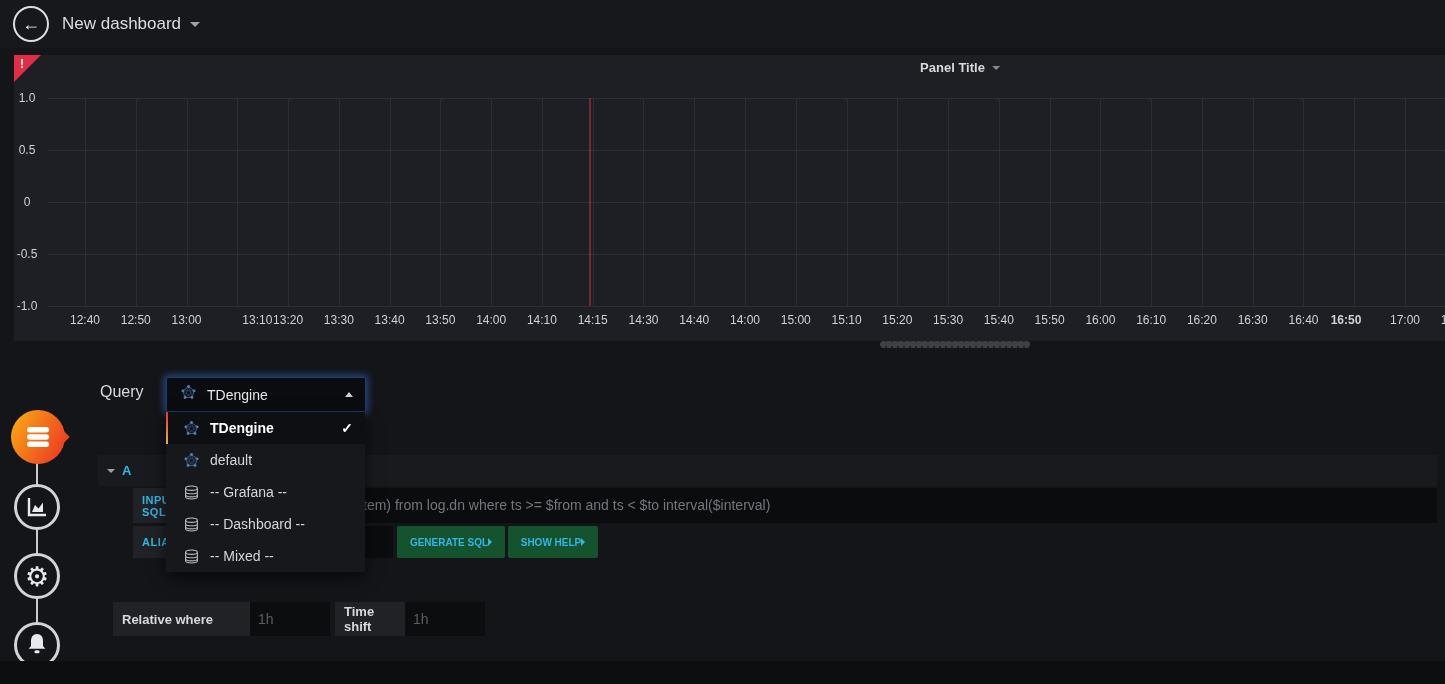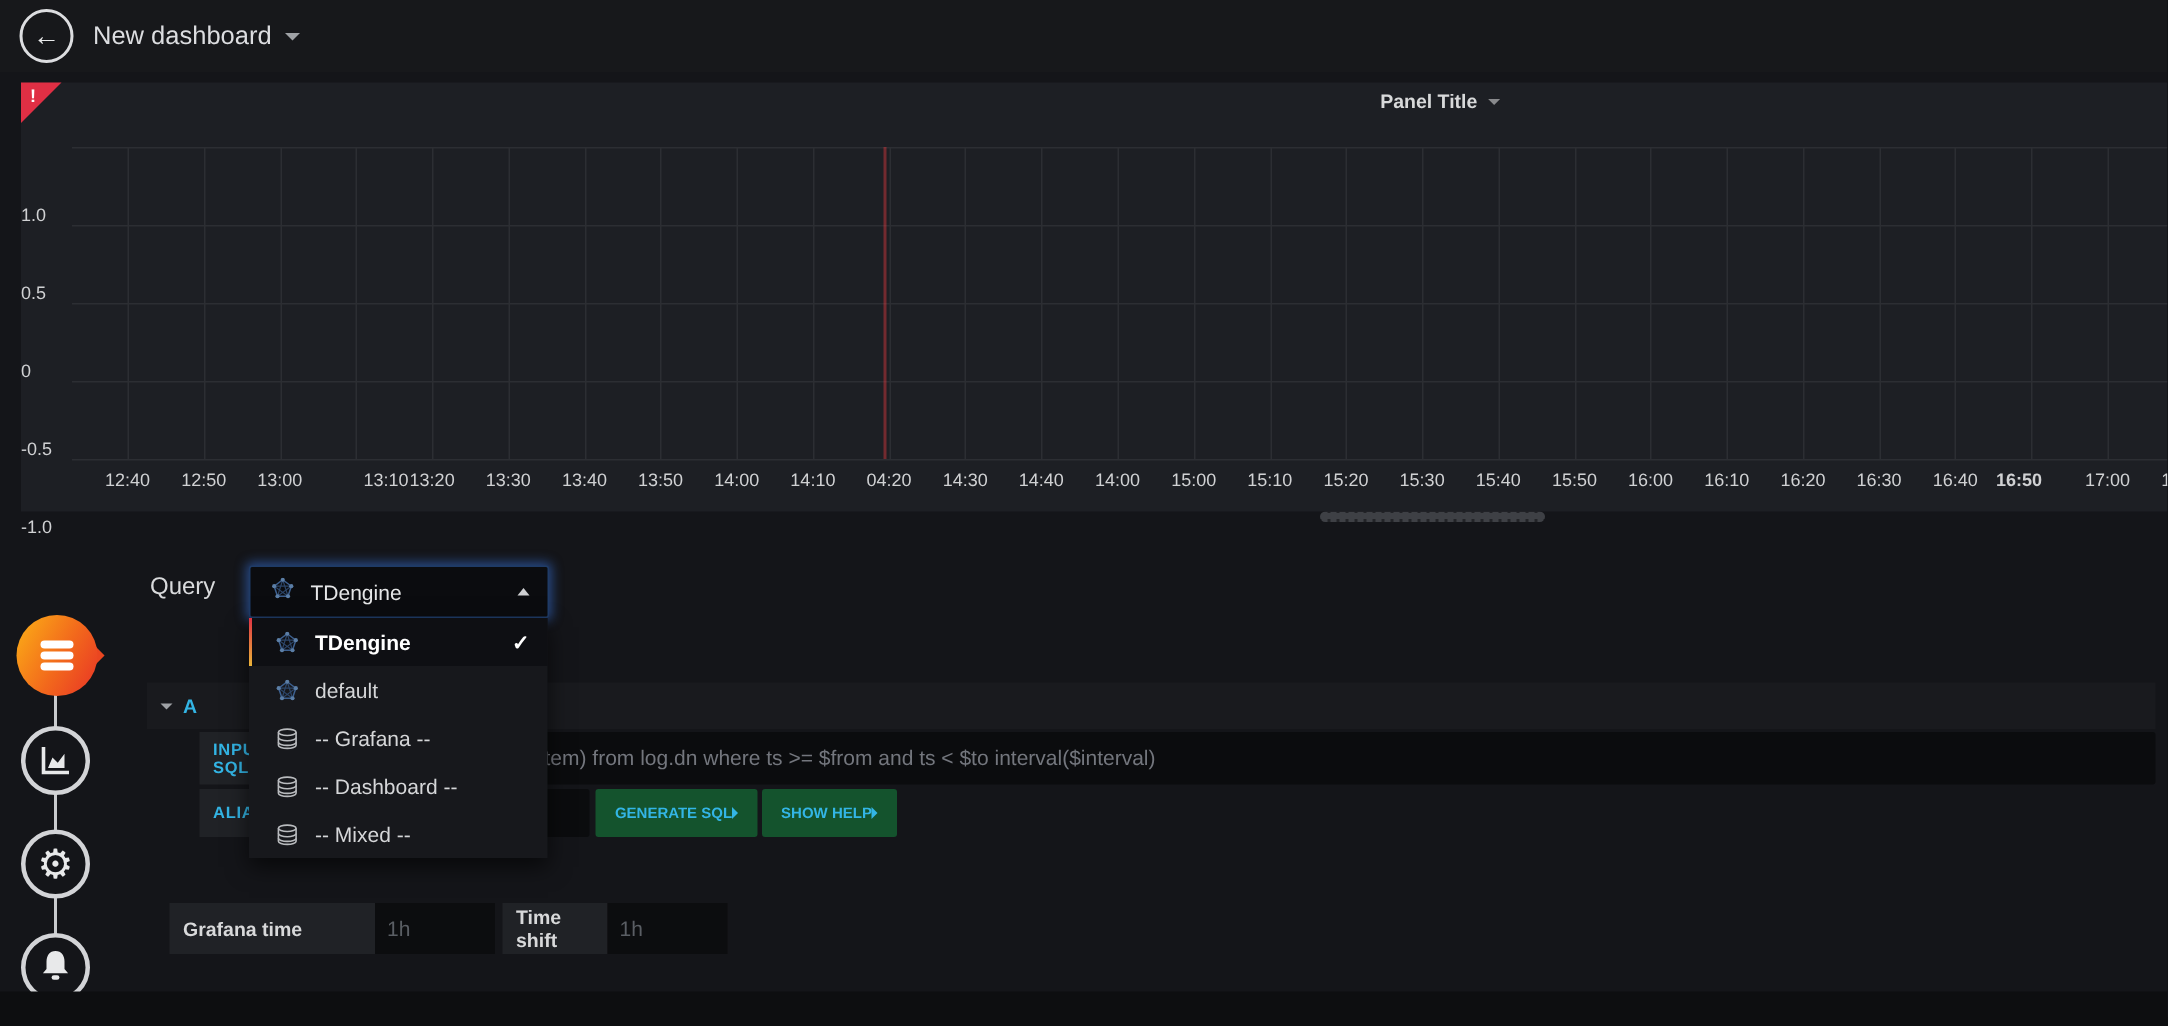--- a/index.html
+++ b/index.html
@@ -17,21 +17,21 @@
   
   .panel { position:absolute; left:14px; top:55px; width:1892px; height:286px; background:#1d1f24; }
   .corner-alert { position:absolute; left:0; top:0; width:0; height:0; border-top:27px solid #e02f44; border-right:27px solid transparent; cursor:pointer; }
   .corner-alert .bang { position:absolute; left:6px; top:-25px; color:#fff; font-size:12px; font-weight:bold; }
   .panel-header { position:absolute; left:946px; top:5px; transform:translateX(-50%); display:flex; align-items:center; gap:7px; cursor:pointer; }
   .panel-title { color:#d8d9da; font-size:13px; font-weight:bold; }
   .panel-caret { width:0; height:0; border-left:4px solid transparent; border-right:4px solid transparent; border-top:4px solid #88898c; }
 
   .gridline-v { position:absolute; width:1px; background:#2c2e33; }
   .gridline-h { position:absolute; height:1px; background:#2c2e33; }
-  .ytick { position:absolute; left:0; width:26px; text-align:left; color:#d0d1d3; font-size:12px;margin-top:45px; }
+  .ytick { position:absolute; left:0; width:26px; text-align:center; color:#d0d1d3; font-size:12px; }
   .xtick { position:absolute; width:44px; text-align:center; color:#d0d1d3; font-size:12px; }
   .anno-line { position:absolute; width:2px; background:rgba(255,60,65,0.38); }
   .plot-hit { position:absolute; background:transparent; }
 
   .resize-handle { position:absolute; left:880px; top:341px; width:150px; height:7px; border-radius:4px; background:#3e4045;
     background-image:radial-gradient(circle, #222327 1px, transparent 1.3px); background-size:6px 6px; background-position:3px 3px; cursor:grab; }
 
   
   .tab-connector { position:absolute; left:36px; top:437px; width:2px; height:208px; background:#c9cbce; }
   .tab-circle { position:absolute; left:14px; width:46px; height:46px; border:3px solid #d3d4d7; border-radius:50%; background:#141519; display:flex; align-items:center; justify-content:center; cursor:pointer; }
@@ -107,21 +107,21 @@
         <div class="xtick" style="left: 302.85px; top: 258px;">13:30</div>
         <div class="gridline-v" style="left: 375.62px; top: 43px; height: 208px;"></div>
         <div class="xtick" style="left: 353.62px; top: 258px;">13:40</div>
         <div class="gridline-v" style="left: 426.39px; top: 43px; height: 208px;"></div>
         <div class="xtick" style="left: 404.39px; top: 258px;">13:50</div>
         <div class="gridline-v" style="left: 477.16px; top: 43px; height: 208px;"></div>
         <div class="xtick" style="left: 455.16px; top: 258px;">14:00</div>
         <div class="gridline-v" style="left: 527.93px; top: 43px; height: 208px;"></div>
         <div class="xtick" style="left: 505.93px; top: 258px;">14:10</div>
         <div class="gridline-v" style="left: 578.7px; top: 43px; height: 208px;"></div>
-        <div class="xtick" style="left: 556.7px; top: 258px;">04:20</div>
+        <div class="xtick" style="left: 556.7px; top: 258px;">14:15</div>
         <div class="gridline-v" style="left: 629.47px; top: 43px; height: 208px;"></div>
         <div class="xtick" style="left: 607.47px; top: 258px;">14:30</div>
         <div class="gridline-v" style="left: 680.24px; top: 43px; height: 208px;"></div>
         <div class="xtick" style="left: 658.24px; top: 258px;">14:40</div>
         <div class="gridline-v" style="left: 731.01px; top: 43px; height: 208px;"></div>
         <div class="xtick" style="left: 709.01px; top: 258px;">14:00</div>
         <div class="gridline-v" style="left: 781.78px; top: 43px; height: 208px;"></div>
         <div class="xtick" style="left: 759.78px; top: 258px;">15:00</div>
         <div class="gridline-v" style="left: 832.55px; top: 43px; height: 208px;"></div>
         <div class="xtick" style="left: 810.55px; top: 258px;">15:10</div>
@@ -217,21 +217,21 @@
 
   <div class="gf-btn" style="left:397px; top:526px; width:108px; height:32px;">
     <span>GENERATE SQL</span>
     <span class="caret-right"></span>
   </div>
   <div class="gf-btn" style="left:508px; top:526px; width:90px; height:32px;">
     <span>SHOW HELP</span>
     <span class="caret-right"></span>
   </div>
 
-  <div class="time-label" style="left:113px; top:602px; width:137px; height:34px;">Grafana time</div>
+  <div class="time-label" style="left:113px; top:602px; width:137px; height:34px;">Relative where</div>
   <input class="time-input" style="left: 250px; top: 602px; width: 80px; height: 34px;" placeholder="1h">
   <div class="time-label" style="left:335px; top:602px; width:70px; height:34px;">Time shift</div>
   <input class="time-input" style="left: 405px; top: 602px; width: 80px; height: 34px;" placeholder="1h">
 
   <div class="ds-select">
     <span id="ds-sel-icon"><svg width="15" height="15" viewBox="0 0 15 15">
           <polygon points="7.5,1.5 13.2,5.8 11,12.5 4,12.5 1.8,5.8" fill="none" stroke="#3c5f8e" stroke-width="1"></polygon>
           <path d="M7.5 1.5 L11 12.5 L1.8 5.8 L13.2 5.8 L4 12.5 Z" fill="none" stroke="#2c4568" stroke-width="0.8"></path>
           <g fill="#5b7ea6">
             <circle cx="7.5" cy="1.5" r="1.4"></circle>

